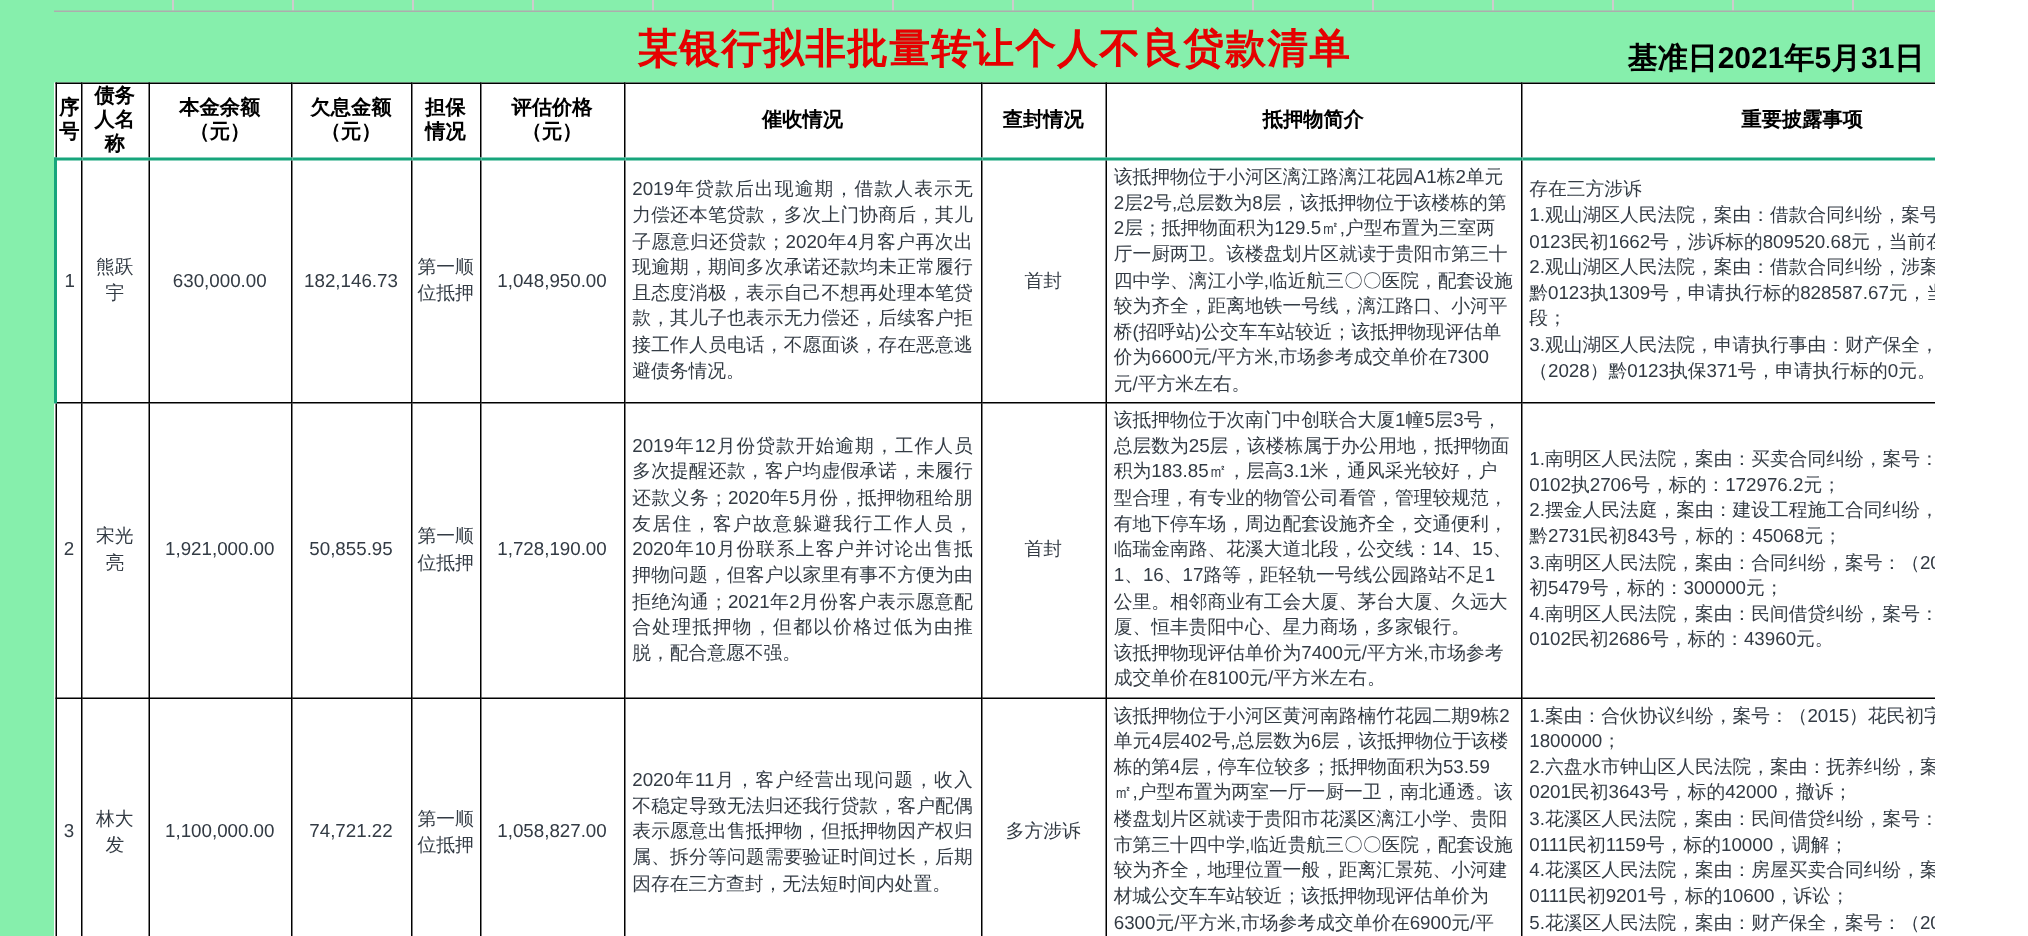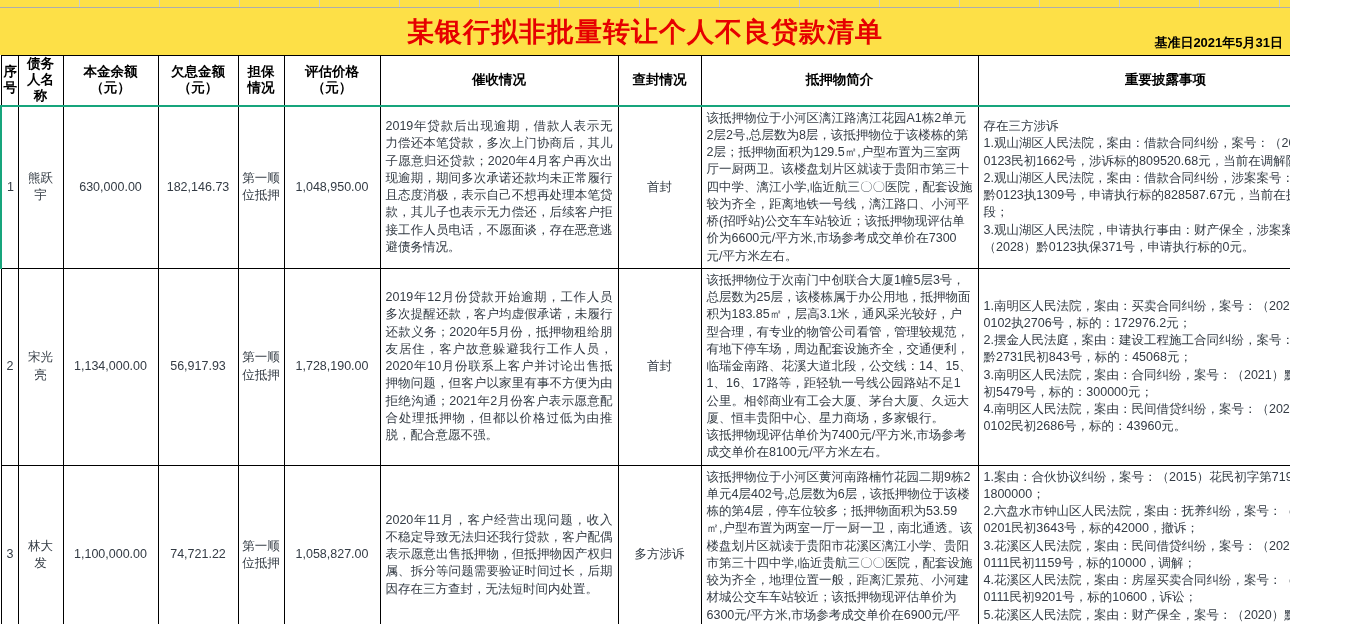--- a/index.html
+++ b/index.html
@@ -1,36 +1,36 @@
 <!DOCTYPE html>
 <html><head>
 <meta charset="utf-8">
 <style>
   * { box-sizing: border-box; }
   html,body { margin:0; padding:0; background:#fff; }
   .sheet {
-    width:1290px; height:624px; background:#fde047; overflow:hidden;
-    font-family:"Liberation Sans","DejaVu Sans",sans-serif; position:relative;
+    width:1290px; height:624px; background:#86efac; overflow:hidden;
+    font-family:"Liberation Sans","DejaVu Sans",sans-serif; position:relative;padding-left:36px;
   }
   .top-strip {
     height:8px; width:100%;
     border-bottom:1px solid #adadad;
     background:repeating-linear-gradient(90deg, transparent 0 79px, #cccccc 79px 80px);
   }
   .title-band {
     height:47px; width:100%; position:relative;
     display:flex; align-items:center; justify-content:center;
   }
   .title-band .main-title {
     font-size:27px; font-weight:bold; color:#e60000; letter-spacing:1px;
     white-space:nowrap;
   }
   .title-band .base-date {
     position:absolute; right:7px; bottom:3px;
-    font-size:13px; font-weight:bold; color:#000;
+    font-size:20px; font-weight:bold; color:#000;
   }
   table.loan-table {
     border-collapse:collapse; table-layout:fixed; width:1352px;
     background:#fff;
   }
   .loan-table th, .loan-table td {
     border:1px solid #000;
     overflow:hidden;
   }
   .loan-table th {
@@ -109,22 +109,22 @@
       <td class="c">首封</td>
       <td class="longtext pre">该抵押物位于小河区漓江路漓江花园A1栋2单元2层2号,总层数为8层，该抵押物位于该楼栋的第2层；抵押物面积为129.5㎡,户型布置为三室两厅一厨两卫。该楼盘划片区就读于贵阳市第三十四中学、漓江小学,临近航三〇〇医院，配套设施较为齐全，距离地铁一号线，漓江路口、小河平桥(招呼站)公交车车站较近；该抵押物现评估单价为6600元/平方米,市场参考成交单价在7300元/平方米左右。</td>
       <td class="pre">存在三方涉诉
 1.观山湖区人民法院，案由：借款合同纠纷，案号：（2020）黔0123民初1662号，涉诉标的809520.68元，当前在调解阶段；
 2.观山湖区人民法院，案由：借款合同纠纷，涉案案号：（2020）黔0123执1309号，申请执行标的828587.67元，当前在执行阶段；
 3.观山湖区人民法院，申请执行事由：财产保全，涉案案号：（2028）黔0123执保371号，申请执行标的0元。</td>
     </tr>
         <tr>
       <td class="c">2</td>
       <td class="c">宋光亮</td>
-      <td class="c">1,134,000.00</td>
-      <td class="c">56,917.93</td>
+      <td class="c">1,921,000.00</td>
+      <td class="c">50,855.95</td>
       <td class="c guarantee">第一顺位抵押</td>
       <td class="c">1,728,190.00</td>
       <td class="longtext">2019年12月份贷款开始逾期，工作人员多次提醒还款，客户均虚假承诺，未履行还款义务；2020年5月份，抵押物租给朋友居住，客户故意躲避我行工作人员，2020年10月份联系上客户并讨论出售抵押物问题，但客户以家里有事不方便为由拒绝沟通；2021年2月份客户表示愿意配合处理抵押物，但都以价格过低为由推脱，配合意愿不强。</td>
       <td class="c">首封</td>
       <td class="longtext pre">该抵押物位于次南门中创联合大厦1幢5层3号，总层数为25层，该楼栋属于办公用地，抵押物面积为183.85㎡，层高3.1米，通风采光较好，户型合理，有专业的物管公司看管，管理较规范，有地下停车场，周边配套设施齐全，交通便利，临瑞金南路、花溪大道北段，公交线：14、15、1、16、17路等，距轻轨一号线公园路站不足1公里。相邻商业有工会大厦、茅台大厦、久远大厦、恒丰贵阳中心、星力商场，多家银行。
 该抵押物现评估单价为7400元/平方米,市场参考成交单价在8100元/平方米左右。</td>
       <td class="pre">1.南明区人民法院，案由：买卖合同纠纷，案号：（2021）黔0102执2706号，标的：172976.2元；
 2.摆金人民法庭，案由：建设工程施工合同纠纷，案号：（2021）黔2731民初843号，标的：45068元；
 3.南明区人民法院，案由：合同纠纷，案号：（2021）黔0102民初5479号，标的：300000元；
 4.南明区人民法院，案由：民间借贷纠纷，案号：（2021）黔0102民初2686号，标的：43960元。</td>

